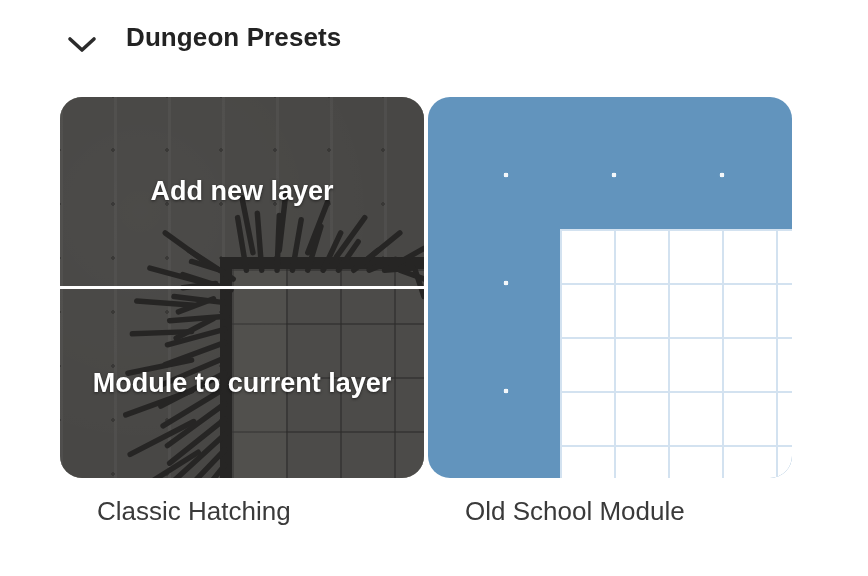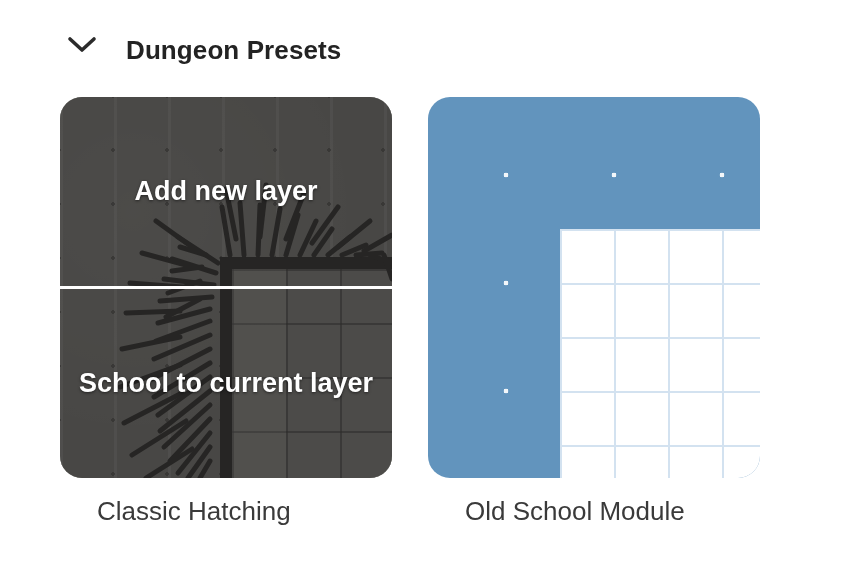--- a/index.html
+++ b/index.html
@@ -15,21 +15,21 @@
     overflow: hidden;
     position: relative;
   }
 
   
   .section-header {
     position: absolute;
     left: 60px;
     top: 22px;
     display: flex;
-    align-items: flex-end;
+    align-items: flex-start;
     gap: 22px;
     height: 44px;
     cursor: pointer;
   }
   .chevron {
     width: 44px;
     height: 44px;
     display: flex;
     align-items: center;
     justify-content: center;
@@ -59,20 +59,21 @@
     gap: 0;
   }
   .thumb {
     position: relative;
     width: 332px;
     height: 381px;
     border-radius: 22px;
     overflow: hidden;
     background: #ffffff;
     cursor: pointer;
+    padding-left: 32px;
   }
   .preset-label {
     margin-top: 18px;
     font-size: 26px;
     color: #3a3a3a;
     white-space: nowrap;
     line-height: 1.2;
     margin-left: 37px;
   }
 
@@ -248,21 +249,21 @@
               <path d="M142 170 L112 174"></path>
             <path d="M140 184 L108 196"></path>
               <path d="M140 202 L106 220"></path>
           </g>
         </svg>
       </div>
 
       <div class="thumb-overlay">
         <div class="overlay-action">Add new layer</div>
         <div class="overlay-divider"></div>
-        <div class="overlay-action">School to current layer</div>
+        <div class="overlay-action">Module to current layer</div>
       </div>
     </div>
 
     <div class="preset-label">Classic Hatching</div>
   </div>
 
   <div class="preset-card">
     <div class="thumb">
       <div class="map-blue">
         <div class="blue-dots"></div>

